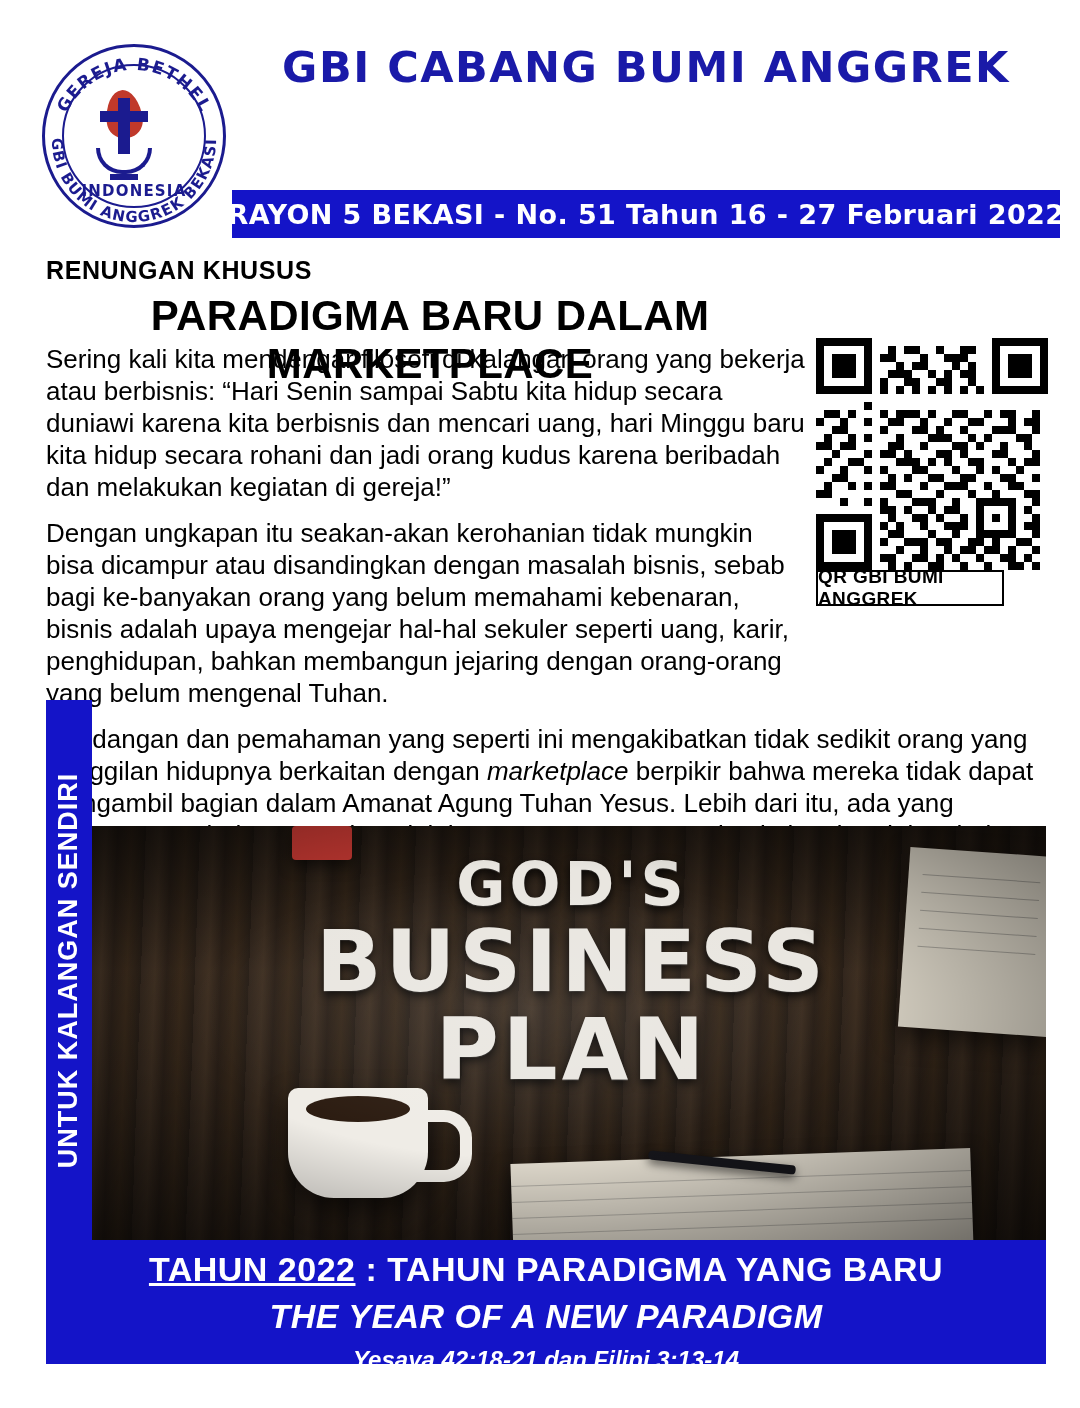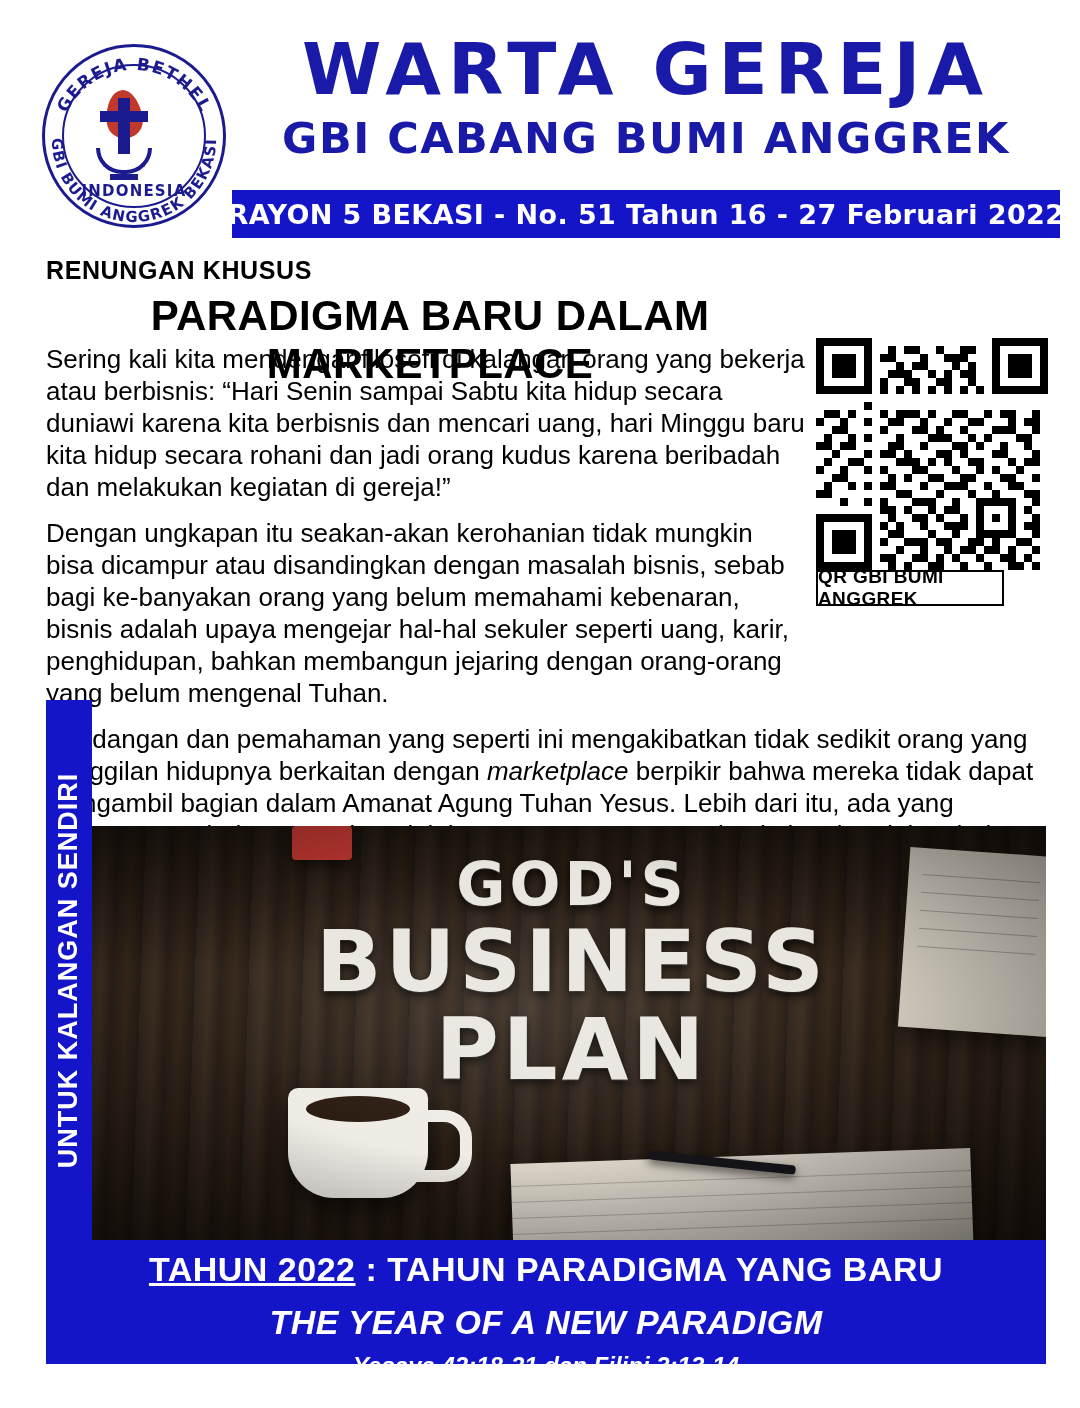--- a/index.html
+++ b/index.html
@@ -379,21 +379,21 @@
     font-weight: 700;
     font-size: 34px;
     letter-spacing: 0.5px;
   }
   .footer-l1 .u { text-decoration: underline; }
   .footer-l2 {
     font-weight: 700;
     font-style: italic;
     font-size: 34px;
     letter-spacing: 0.5px;
-    margin-top: 14px;
+    margin-top: 8px;
   }
   .footer-l3 {
     font-weight: 700;
     font-style: italic;
     font-size: 24px;
     margin-top: 10px;
   }
 </style>
 </head>
 <body>
@@ -418,21 +418,20 @@
         <text x="92" y="152" font-family="DejaVu Sans, sans-serif" font-size="15" font-weight="700" fill="#1b1b8f" text-anchor="middle" letter-spacing="1.2" id="arc-mid-text">INDONESIA</text>
       </svg>
     </div>
     <div class="logo-flame"></div>
     <div class="logo-cross"></div>
     <div class="logo-bowl"></div>
     <div class="logo-bowl-base"></div>
   </div>
 
   <div class="title-block">
-    <div class="title-main">WARTA GEREJA</div>
     <div class="title-sub">GBI CABANG BUMI ANGGREK</div>
   </div>
 
   <div class="ribbon">
     <div class="ribbon-text">RAYON 5 BEKASI - No. 51 Tahun 16 - 27 Februari 2022</div>
   </div>
 </div>
 
 <div class="kicker">RENUNGAN KHUSUS</div>
 <div class="headline">PARADIGMA BARU DALAM MARKETPLACE</div>

